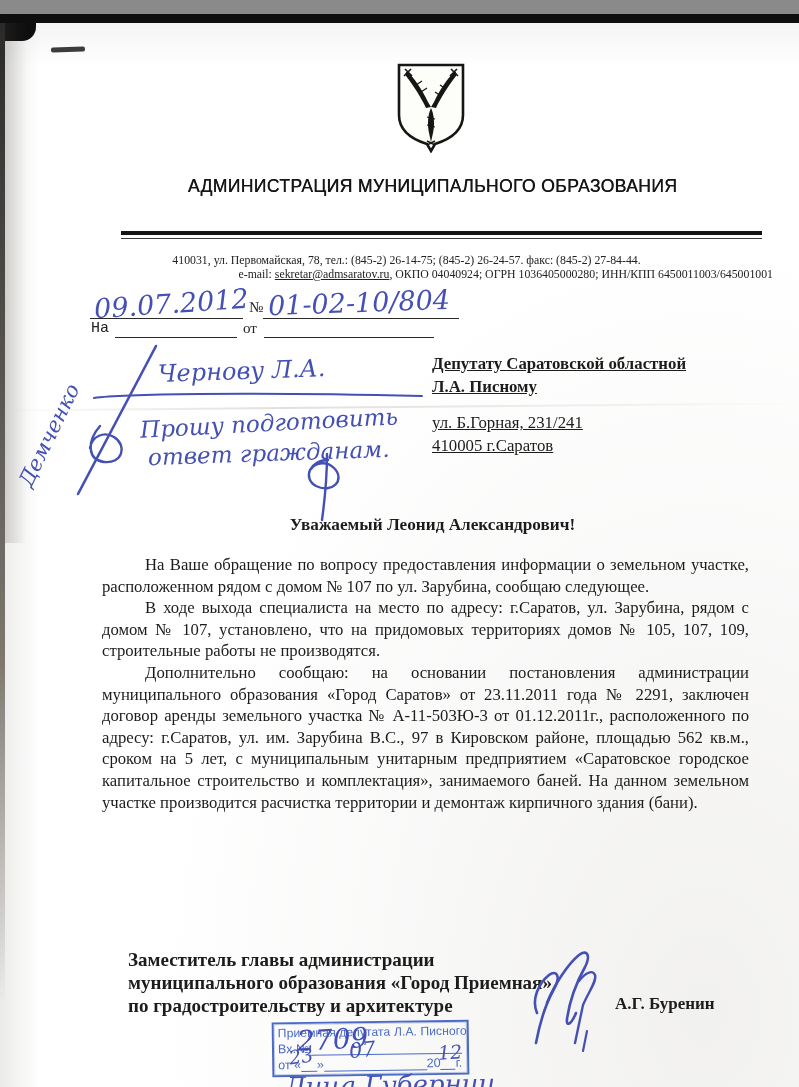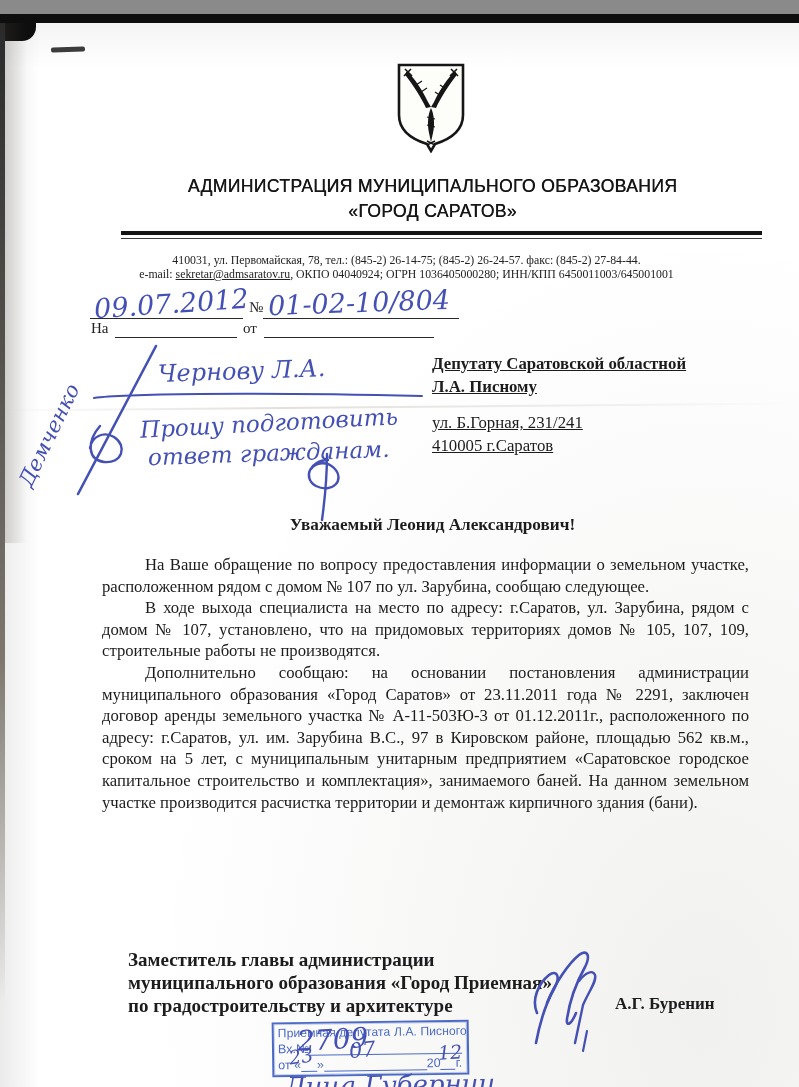--- a/index.html
+++ b/index.html
@@ -27,21 +27,21 @@
     background:linear-gradient(90deg,transparent,rgba(150,140,128,.28) 35%,rgba(150,140,128,.12) 75%,transparent);}
   
   .emblem{position:absolute;left:394px;top:47px;}
   .org{position:absolute;left:66px;width:733px;text-align:center;
     font-family:"Liberation Sans",sans-serif;font-size:17.5px;color:#161616;
     letter-spacing:.4px;text-shadow:.4px 0 0 currentColor;}
   .org1{top:162px;} .org2{top:187px;}
   .rule-thick{position:absolute;left:121px;top:217px;width:641px;height:4px;background:#141414;}
   .rule-thin{position:absolute;left:121px;top:224px;width:641px;height:1px;background:#3a3a3a;}
   .contact{position:absolute;left:40px;width:733px;text-align:center;font-size:11.8px;color:#222;}
-  .contact1{top:239px;} .contact2{top:253px;}
+  .contact1{top:239px;} .contact2{top:253px;text-align:right;}
   .email{text-decoration:underline;}
   
   .print{position:absolute;font-size:15px;color:#222;}
   .blank{position:absolute;border-bottom:1.5px solid #2a2a2a;}
   
   .hw{position:absolute;font-family:"DejaVu Serif",serif;font-style:italic;color:#4450b4;white-space:nowrap;}
   .ink{stroke:#4450b4;fill:none;stroke-linecap:round;}
   
   .recipient{position:absolute;left:432px;top:339px;width:340px;font-size:16.8px;line-height:22.6px;text-decoration:underline;}
   .recipient .b{font-weight:bold;}
@@ -83,32 +83,31 @@
       <path d="M60 11 C54 17 46 28 40 41 L37 46 L42 47 C47 36 55 24 62 15 C63 13 62 10 60 11 Z" fill="#161616"></path>
       <path d="M37 47 C40 53 41 63 39 72 L37 81 L35 72 C33 63 34 53 37 47 Z" fill="#161616"></path>
       <path d="M11 8 L18 15 M17 8 L10 15" stroke="#161616" stroke-width="1.6" fill="none"></path>
       <path d="M63 8 L56 15 M57 8 L64 15" stroke="#161616" stroke-width="1.6" fill="none"></path>
       <path d="M33 80 L41 84 M41 80 L33 84" stroke="#161616" stroke-width="1.5" fill="none"></path>
       <path d="M22 24 L28 20 M27 31 L33 27 M46 24 L52 28 M41 31 L47 35 M33 56 L41 58 M33 64 L41 66" stroke="#161616" stroke-width="1.2" fill="none"></path>
     </svg>
   </div>
 
   <div class="org org1">АДМИНИСТРАЦИЯ МУНИЦИПАЛЬНОГО ОБРАЗОВАНИЯ</div>
-  <div class="org org2">«ГОРОД САРАТОВ»</div>
   <div class="rule-thick"></div>
   <div class="rule-thin"></div>
   <div class="contact contact1">410031, ул. Первомайская, 78, тел.: (845-2) 26-14-75; (845-2) 26-24-57. факс: (845-2) 27-84-44.</div>
   <div class="contact contact2"><span>e-mail: </span><span class="email">sekretar@admsaratov.ru</span><span>, ОКПО 04040924; ОГРН 1036405000280; ИНН/КПП 6450011003/645001001</span></div>
 
   <div class="hw" style="left:94px;top:274px;font-size:27px;transform:rotate(-4deg);">09.07.2012</div>
   <div class="blank" style="left:90px;top:280px;width:153px;height:24px;"></div>
   <div class="print" style="left:249px;top:285px;">№</div>
   <div class="hw" style="left:268px;top:273px;font-size:27px;transform:rotate(-2deg);">01-02-10/804</div>
   <div class="blank" style="left:263px;top:280px;width:196px;height:24px;"></div>
-  <div class="print" style="left:91px;top:306px;">На</div>
+  <div class="print" style="left:91px;top:306px;font-family:Liberation Mono, monospace;">На</div>
   <div class="blank" style="left:115px;top:303px;width:122px;height:20px;"></div>
   <div class="print" style="left:243px;top:306px;">от</div>
   <div class="blank" style="left:264px;top:303px;width:170px;height:20px;"></div>
 
   <div class="hw" style="left:14px;top:466px;font-size:21px;transform:rotate(-64deg);transform-origin:0 0;">Демченко</div>
   <div class="hw" style="left:158px;top:343px;font-size:24px;transform:rotate(-2deg);">Чернову Л.А.</div>
   <div class="hw" style="left:140px;top:396px;font-size:23px;transform:rotate(-3deg);">Прошу подготовить</div>
   <div class="hw" style="left:148px;top:426px;font-size:23px;transform:rotate(-2deg);">ответ гражданам.</div>
   <svg style="position:absolute;left:60px;top:322px;" width="380" height="170">
     <path class="ink" d="M96 10 L18 158" stroke-width="2.6"></path>

